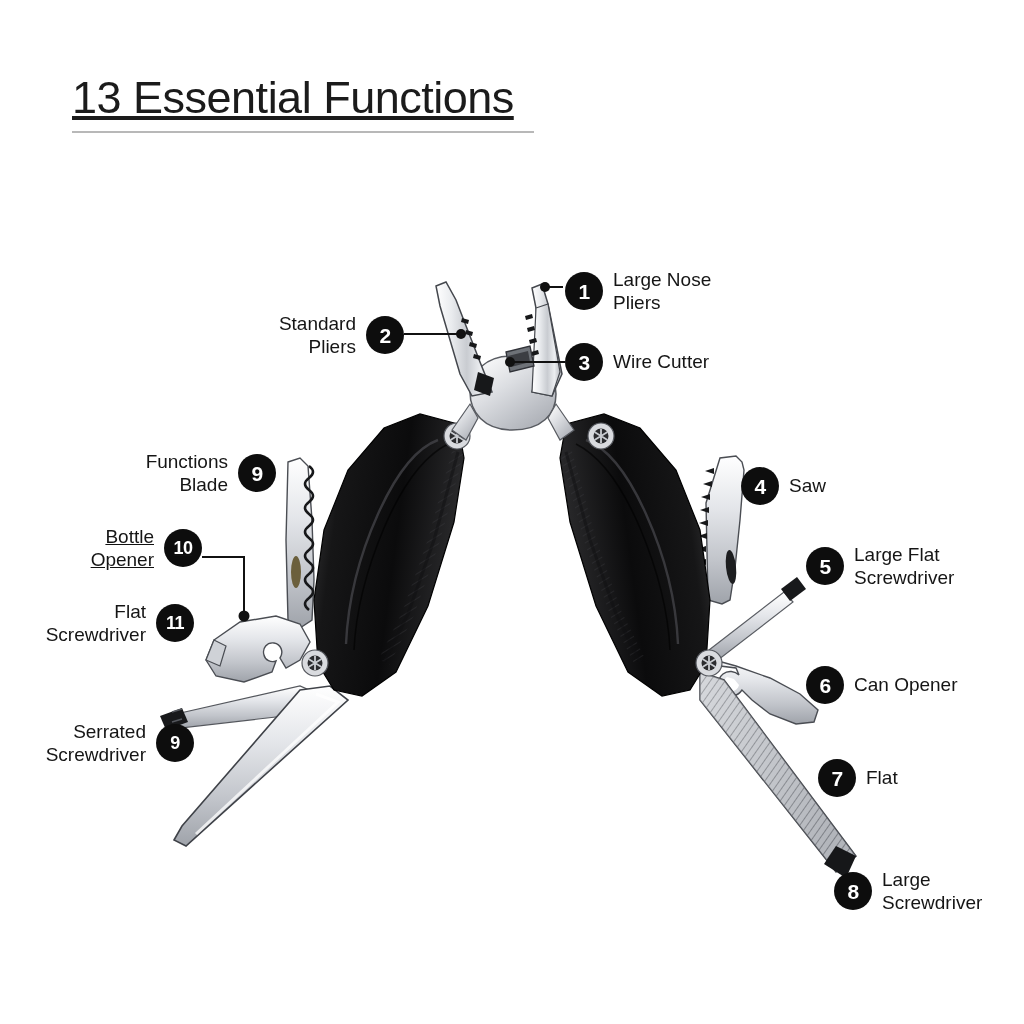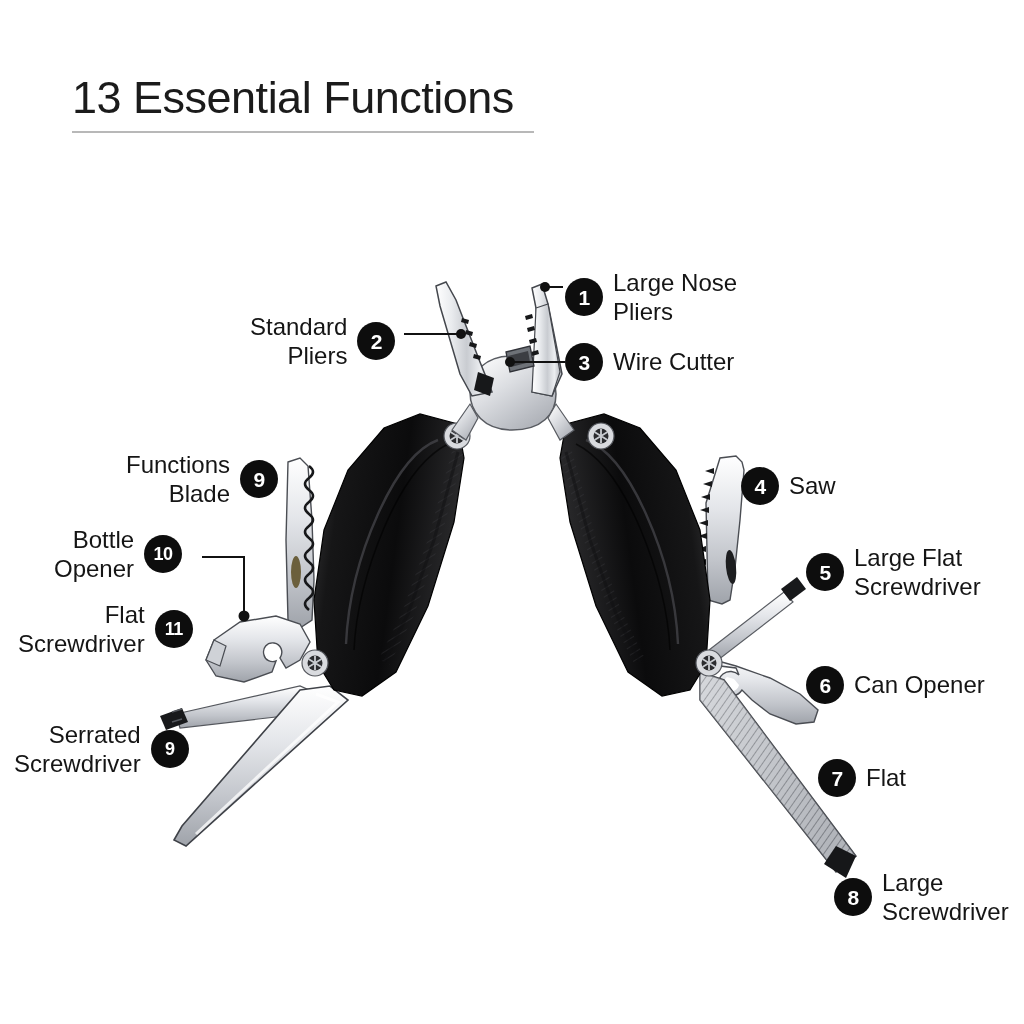--- a/index.html
+++ b/index.html
@@ -29,20 +29,21 @@
     top: 74px;
     width: 470px;
   }
   .title {
     font-size: 45px;
     font-weight: 400;
     letter-spacing: -0.5px;
     color: #1b1b1b;
     line-height: 1.05;
     white-space: nowrap;
+    text-decoration: underline;
   }
   .title-rule {
     margin-top: 10px;
     height: 2px;
     background: #b8b8b8;
     width: 462px;
   }
 
   
   .figure-layer {
@@ -56,40 +57,40 @@
 
   
   .callout {
     position: absolute;
     display: flex;
     align-items: center;
     gap: 10px;
   }
   .callout.left {
     flex-direction: row;
-    justify-content: flex-start;
+    justify-content: flex-end;
   }
   .badge {
     width: 38px;
     height: 38px;
     border-radius: 50%;
     background: #0d0d0d;
     color: #ffffff;
     font-size: 21px;
     font-weight: 700;
     display: flex;
     align-items: center;
     justify-content: center;
     flex: 0 0 auto;
     line-height: 1;
     letter-spacing: -0.5px;
   }
   .badge.wide { font-size: 18px; }
   .label {
-    font-size: 24px;
+    font-size: 19px;
     line-height: 1.22;
     color: #151515;
     white-space: pre-line;
     font-weight: 400;
   }
   .label.right-align { text-align: right; }
   .label.left-align  { text-align: left; }
 </style>
 </head>
 <body>
@@ -362,21 +363,21 @@
     <div class="label left-align">Large
 Screwdriver</div>
   </div>
 
   <div class="callout left" style="left:126px; top:450px; width:150px;">
     <div class="label right-align">Functions
 Blade</div>
     <div class="badge">9</div>
   </div>
 
-  <div class="callout left" style="left:54px; top:525px; width:148px;">
+  <div class="callout left" style="left:54px; top:525px; width:148px;text-decoration:underline;">
     <div class="label right-align">Bottle
 Opener</div>
     <div class="badge wide">10</div>
   </div>
 
   <div class="callout left" style="left:18px; top:600px; width:176px;">
     <div class="label right-align">Flat
 Screwdriver</div>
     <div class="badge wide">11</div>
   </div>

